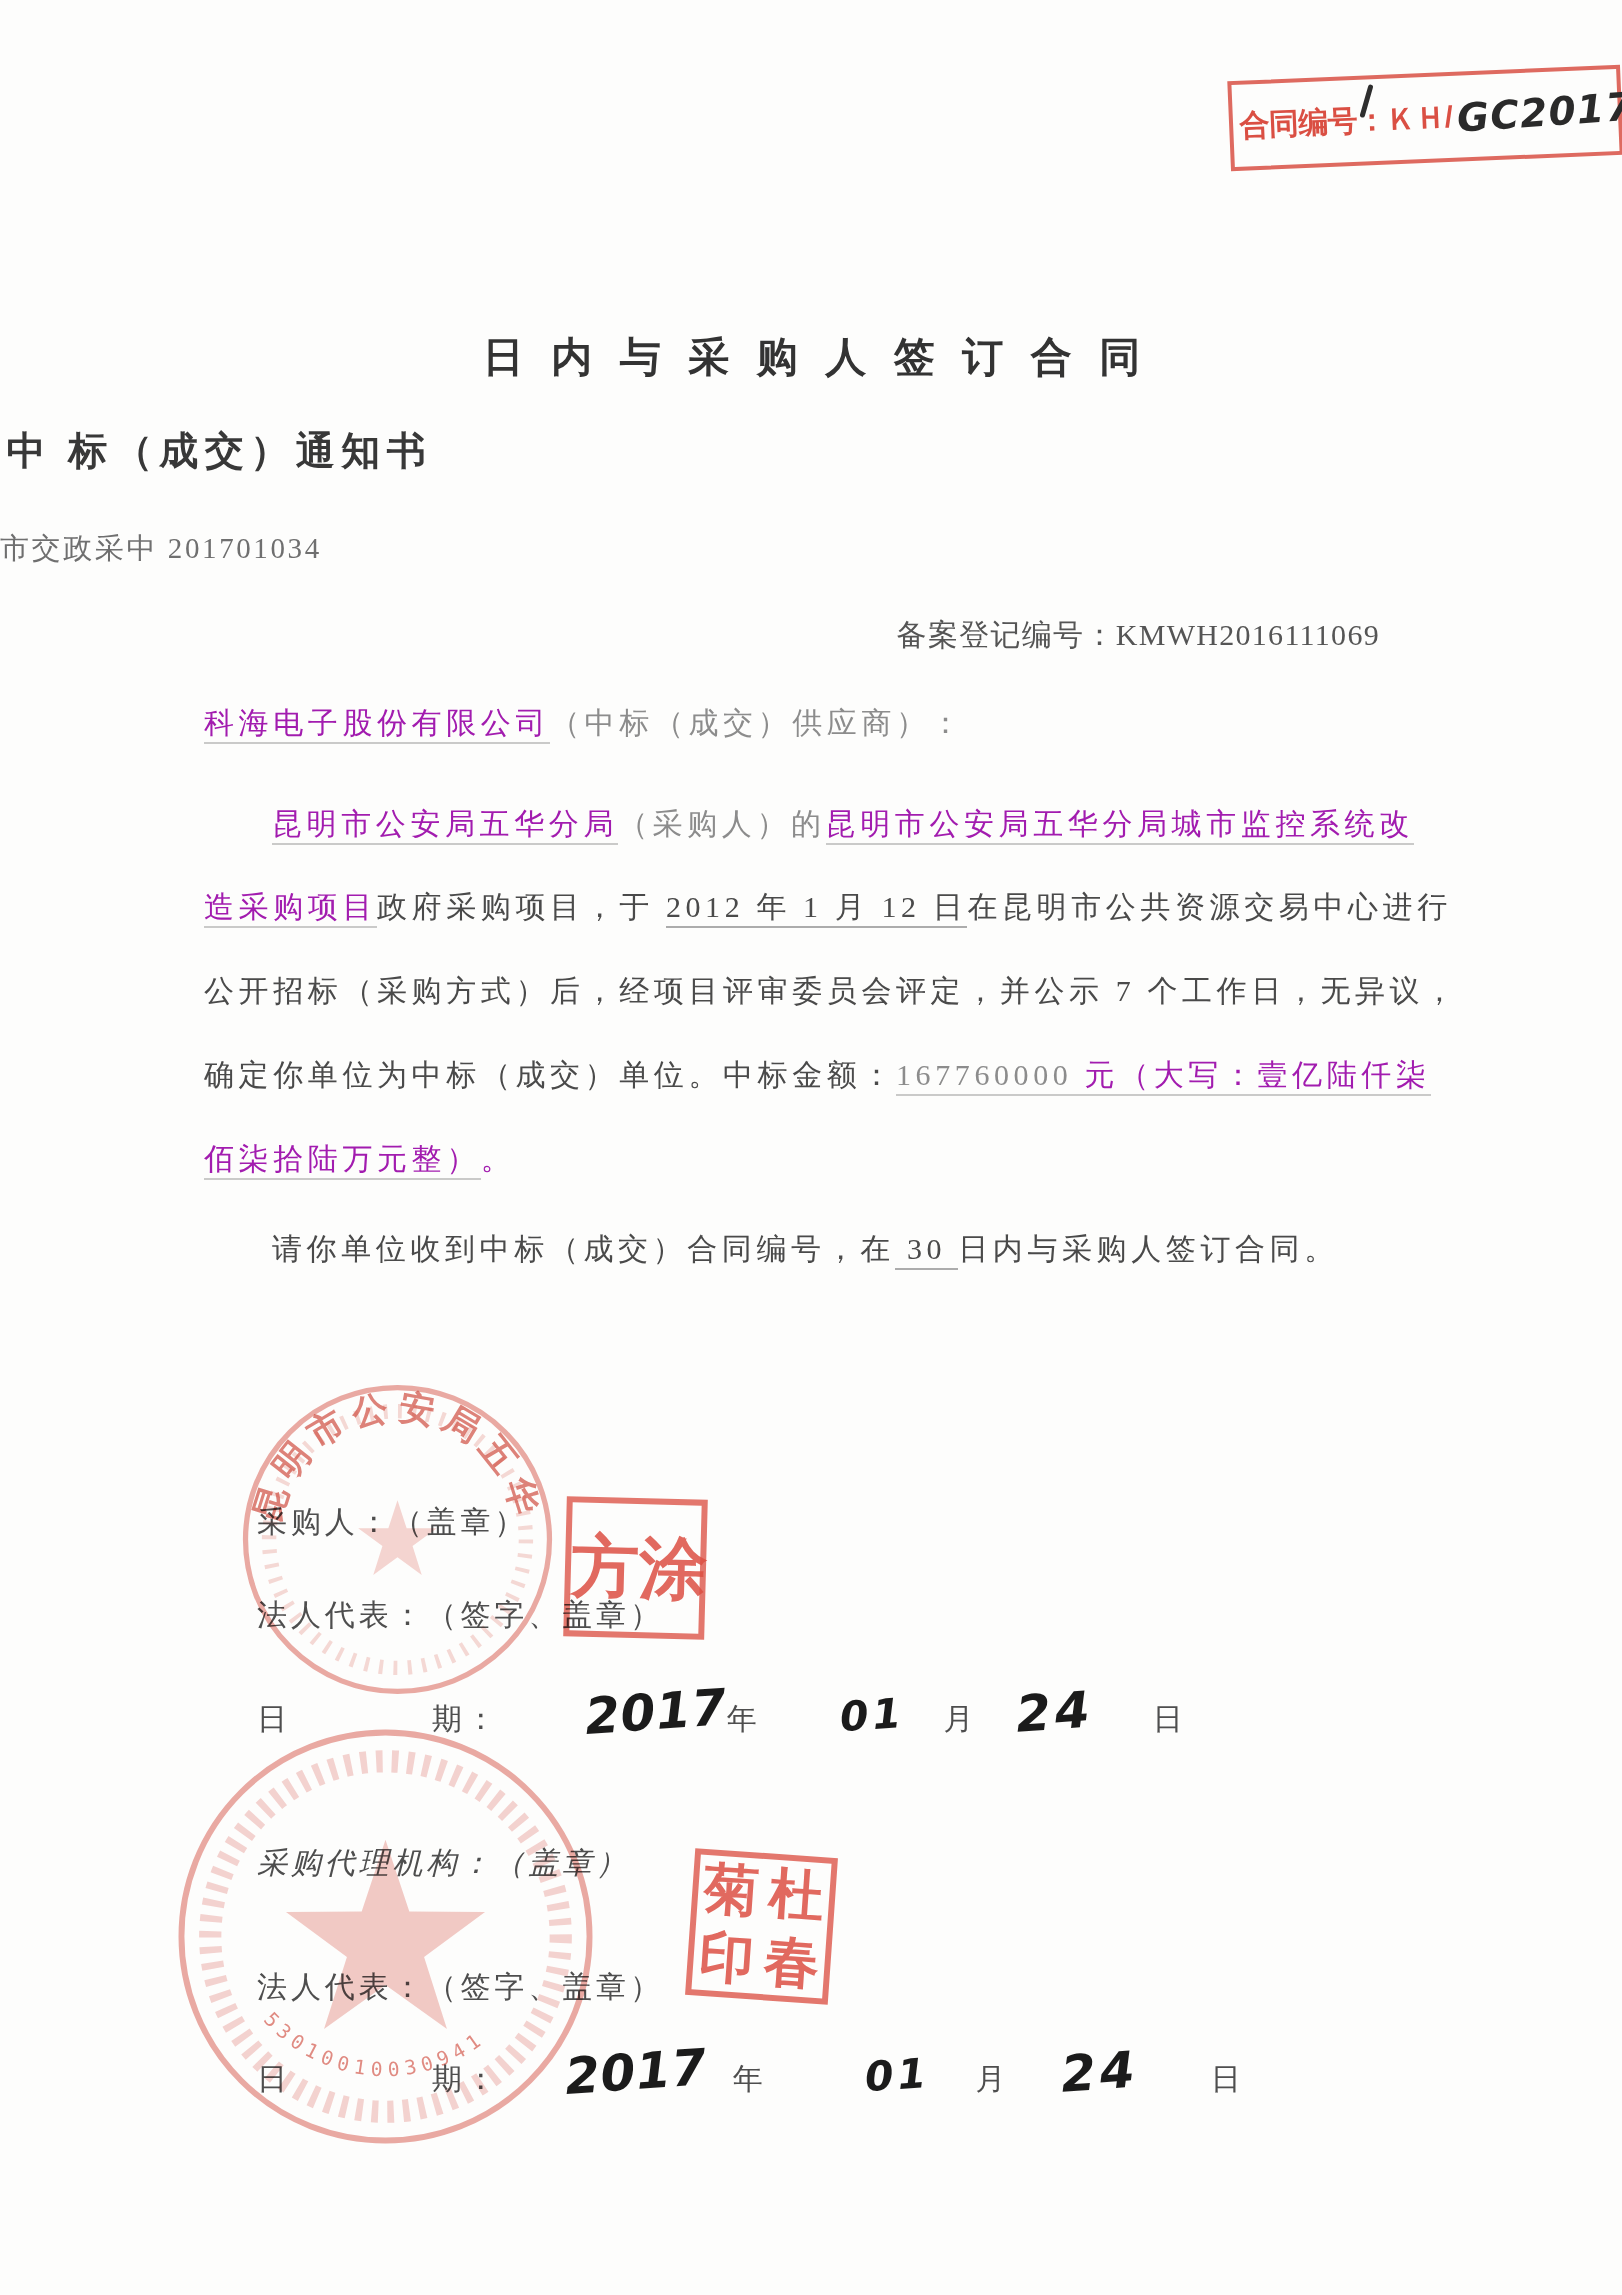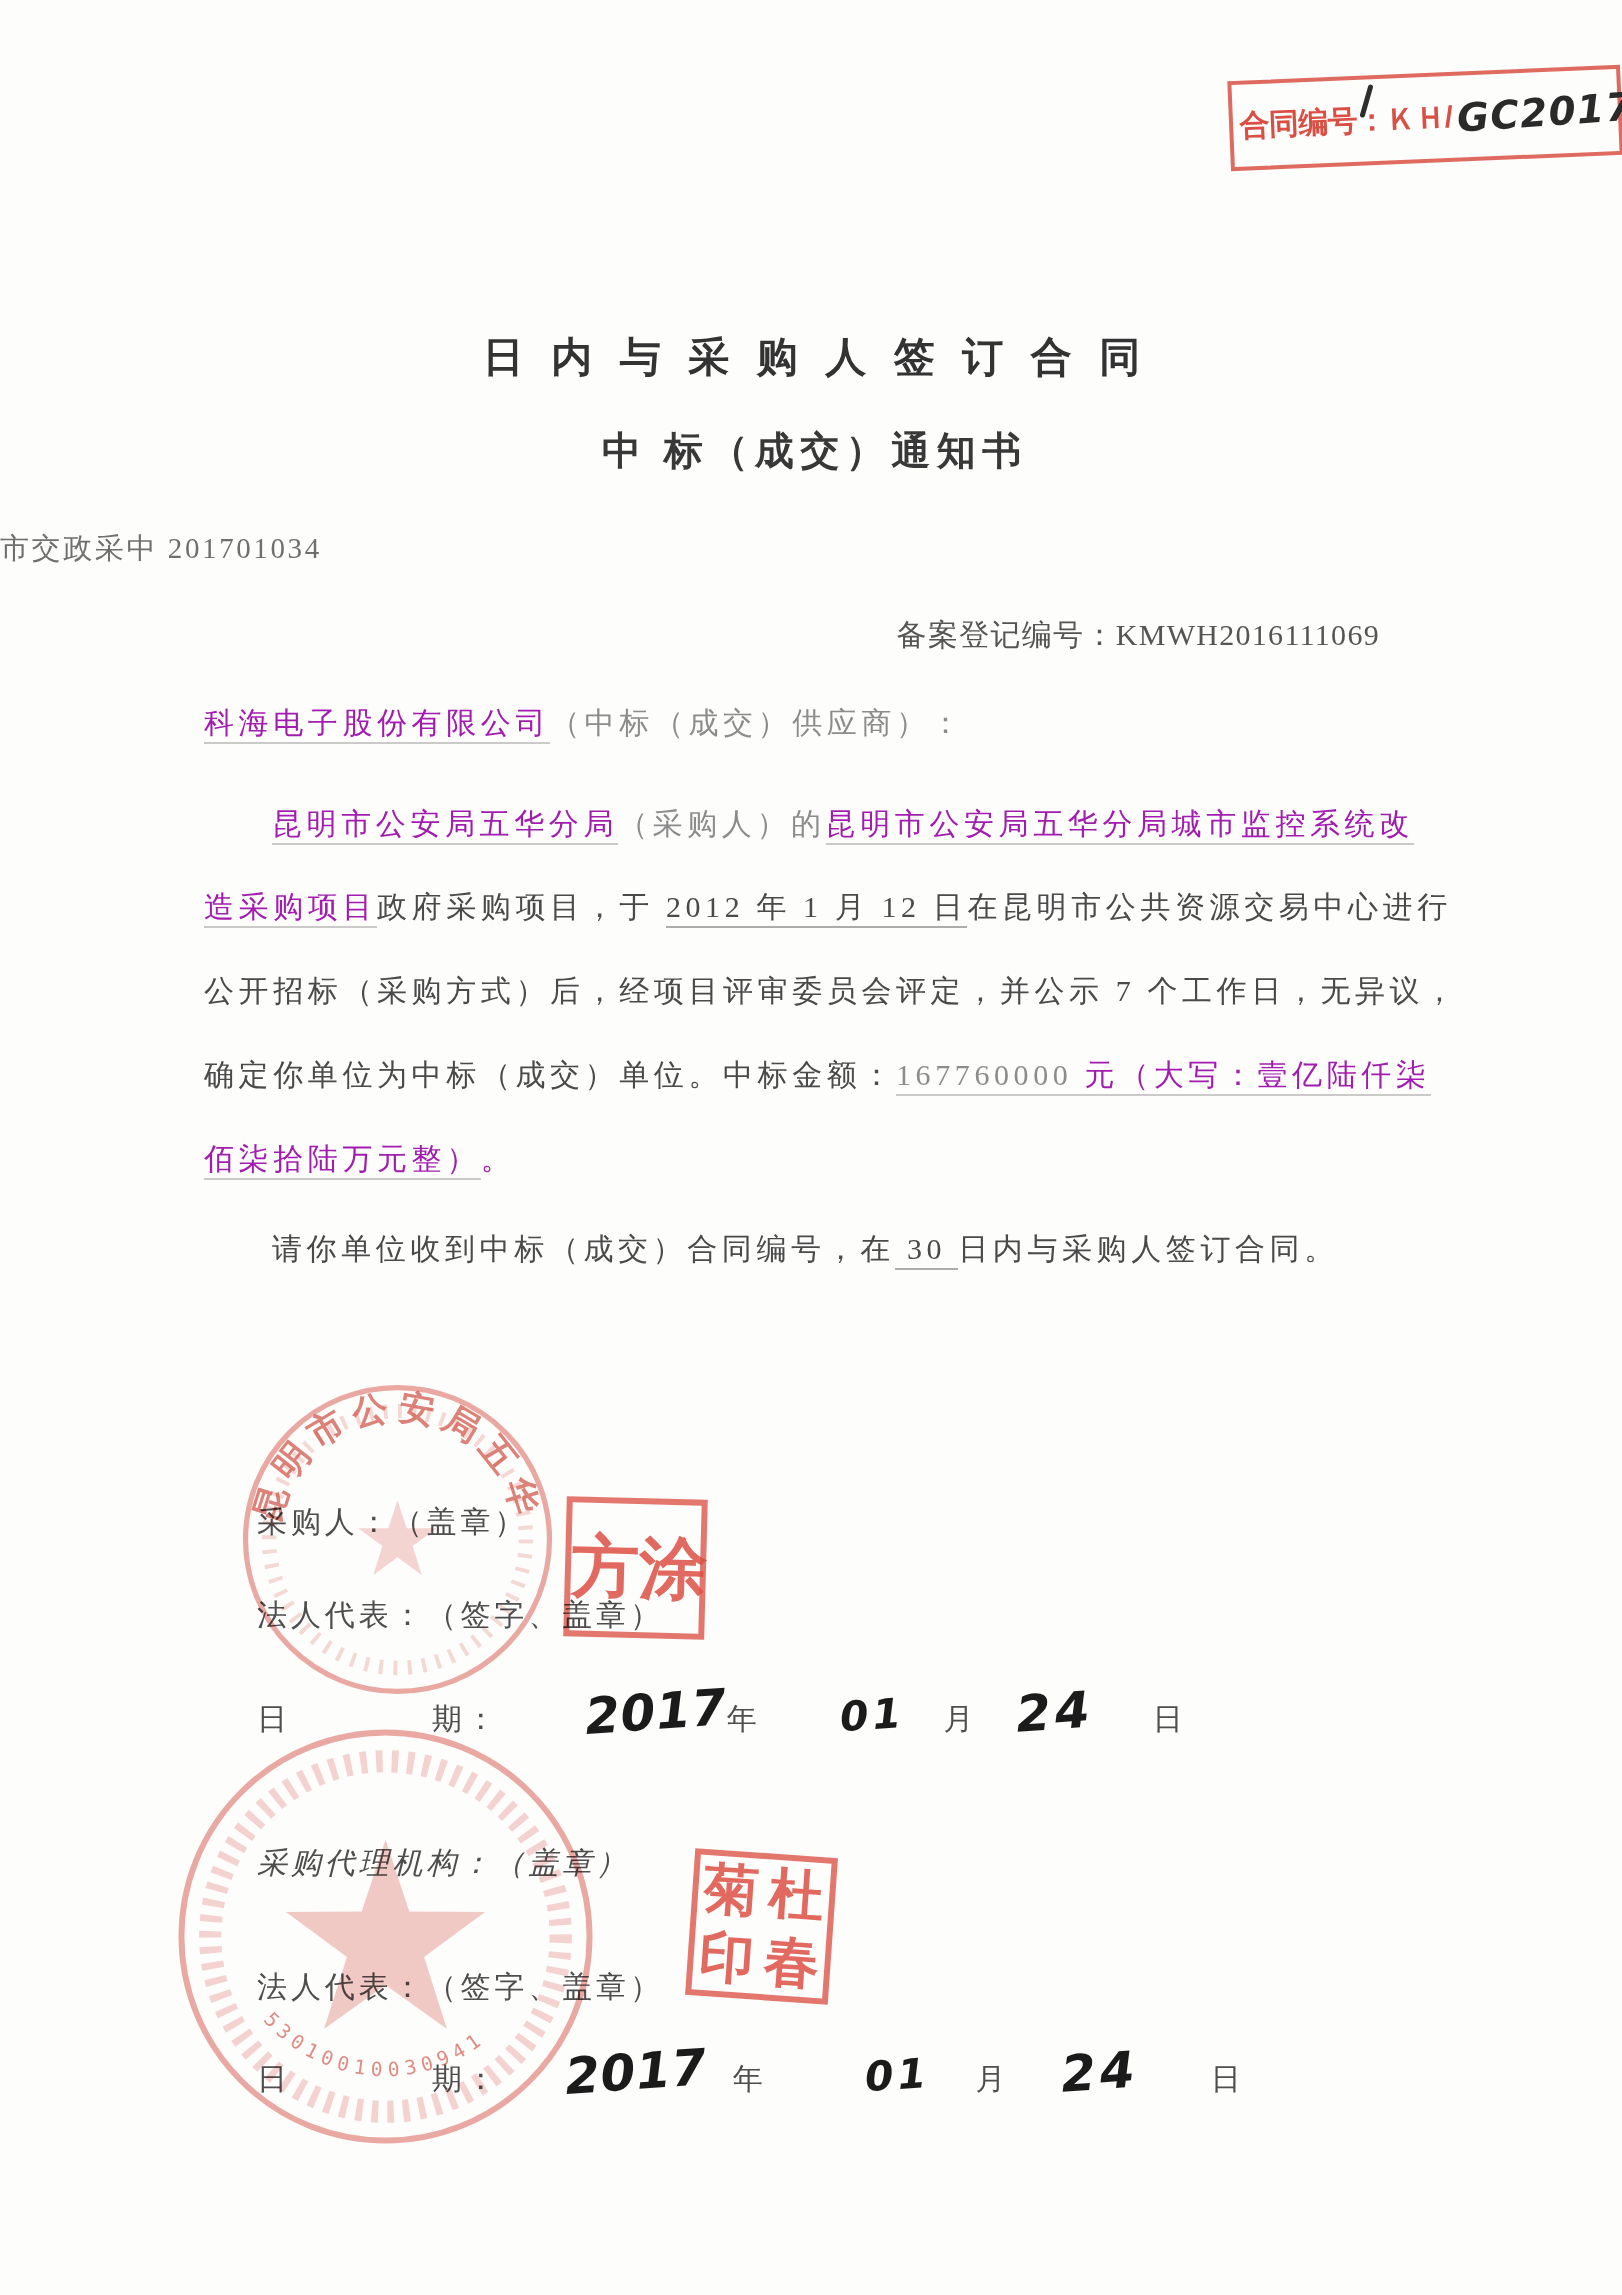--- a/index.html
+++ b/index.html
@@ -40,21 +40,21 @@
     transform:rotate(16deg);
   }
 
   
   .title1{
     left:0;top:330px;width:100%;text-align:center;
     font-size:41px;font-weight:bold;color:#333;
     letter-spacing:27.5px;text-indent:27.5px;
   }
   .title2{
-    left:0;top:424px;width:100%;text-align:center;
+    left:0;top:424px;width:100%;text-align:left;
     font-size:39px;font-weight:bold;color:#383838;
     letter-spacing:6.5px;text-indent:6.5px;
   }
   .doc-number{
     left:0;top:529px;width:100%;
     font-size:29px;color:#6f6f6f;letter-spacing:2.6px;
   }
   .registration{
     right:243px;top:615px;
     font-size:30px;color:#555;letter-spacing:1.3px;

